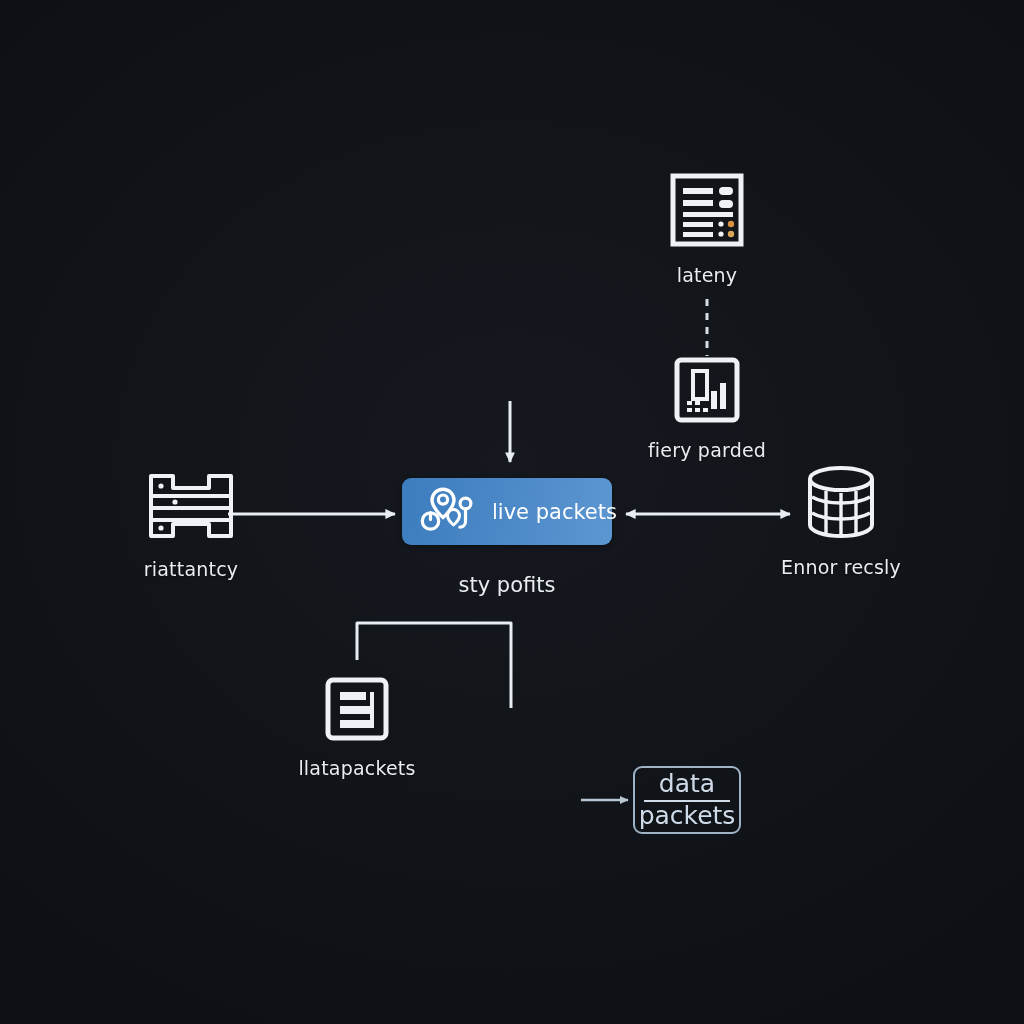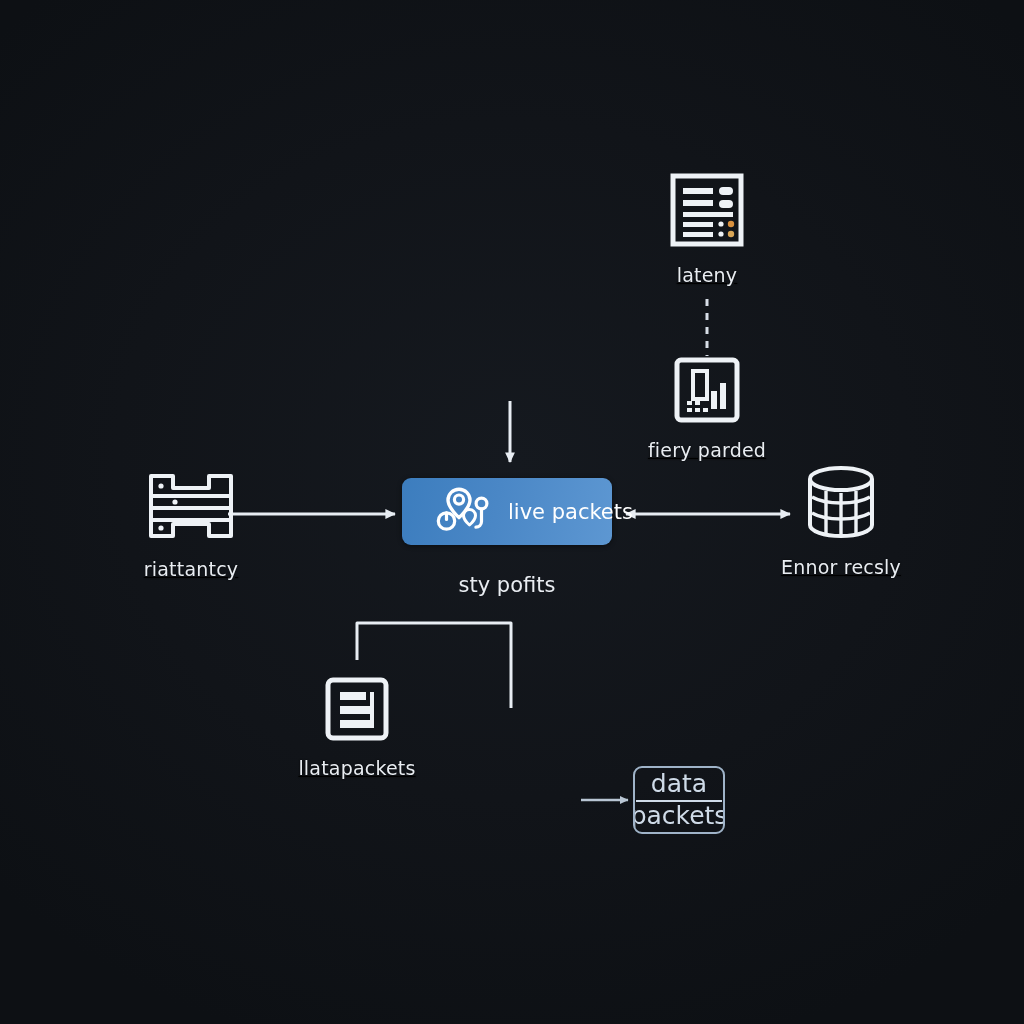--- a/index.html
+++ b/index.html
@@ -20,21 +20,20 @@
     height: 1024px;
     background:
       radial-gradient(ellipse 70% 60% at 50% 45%, #15191f 0%, #111419 55%, #0d1014 100%);
   }
   .node {
     position: absolute;
     display: flex;
     flex-direction: column;
     align-items: center;
     justify-content: flex-start;
-    text-decoration: underline;
   }
   .node .glyph {
     display: block;
     line-height: 0;
   }
   .node .caption {
     margin-top: 16px;
     color: #e9edf2;
     font-size: 19px;
     letter-spacing: 0.2px;
@@ -47,21 +46,21 @@
   #live-chip {
     position: absolute;
     left: 402px;
     top: 478px;
     width: 210px;
     height: 67px;
     border-radius: 9px;
     background: linear-gradient(100deg, #3c7dbe 0%, #4a87c6 45%, #5d97d2 100%);
     display: flex;
     align-items: center;
-    padding-left: 34px;
+    padding-left: 18px;
     box-sizing: border-box;
     box-shadow: 0 1px 5px rgba(0,0,0,0.45);
   }
   #live-chip .chip-label {
     color: #ffffff;
     font-size: 21px;
     margin-left: 16px;
     white-space: nowrap;
   }
   #chip-caption {
@@ -72,21 +71,21 @@
     text-align: center;
     color: #e9edf2;
     font-size: 21px;
   }
 
   
   #data-box {
     position: absolute;
     left: 633px;
     top: 766px;
-    width: 92px;
+    width: 108px;
     height: 68px;
     border: 2px solid #9fb3c8;
     border-radius: 9px;
     box-sizing: border-box;
     display: flex;
     flex-direction: column;
     align-items: center;
     justify-content: center;
     overflow: hidden;
   }

